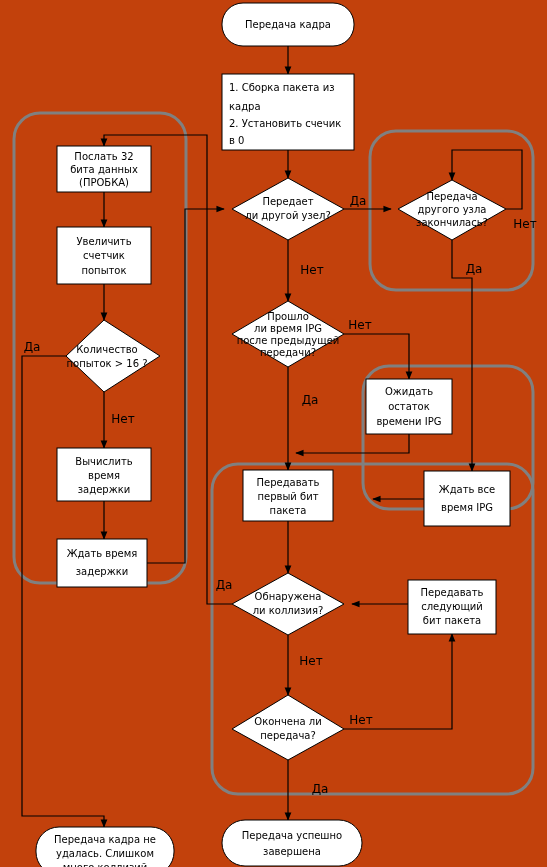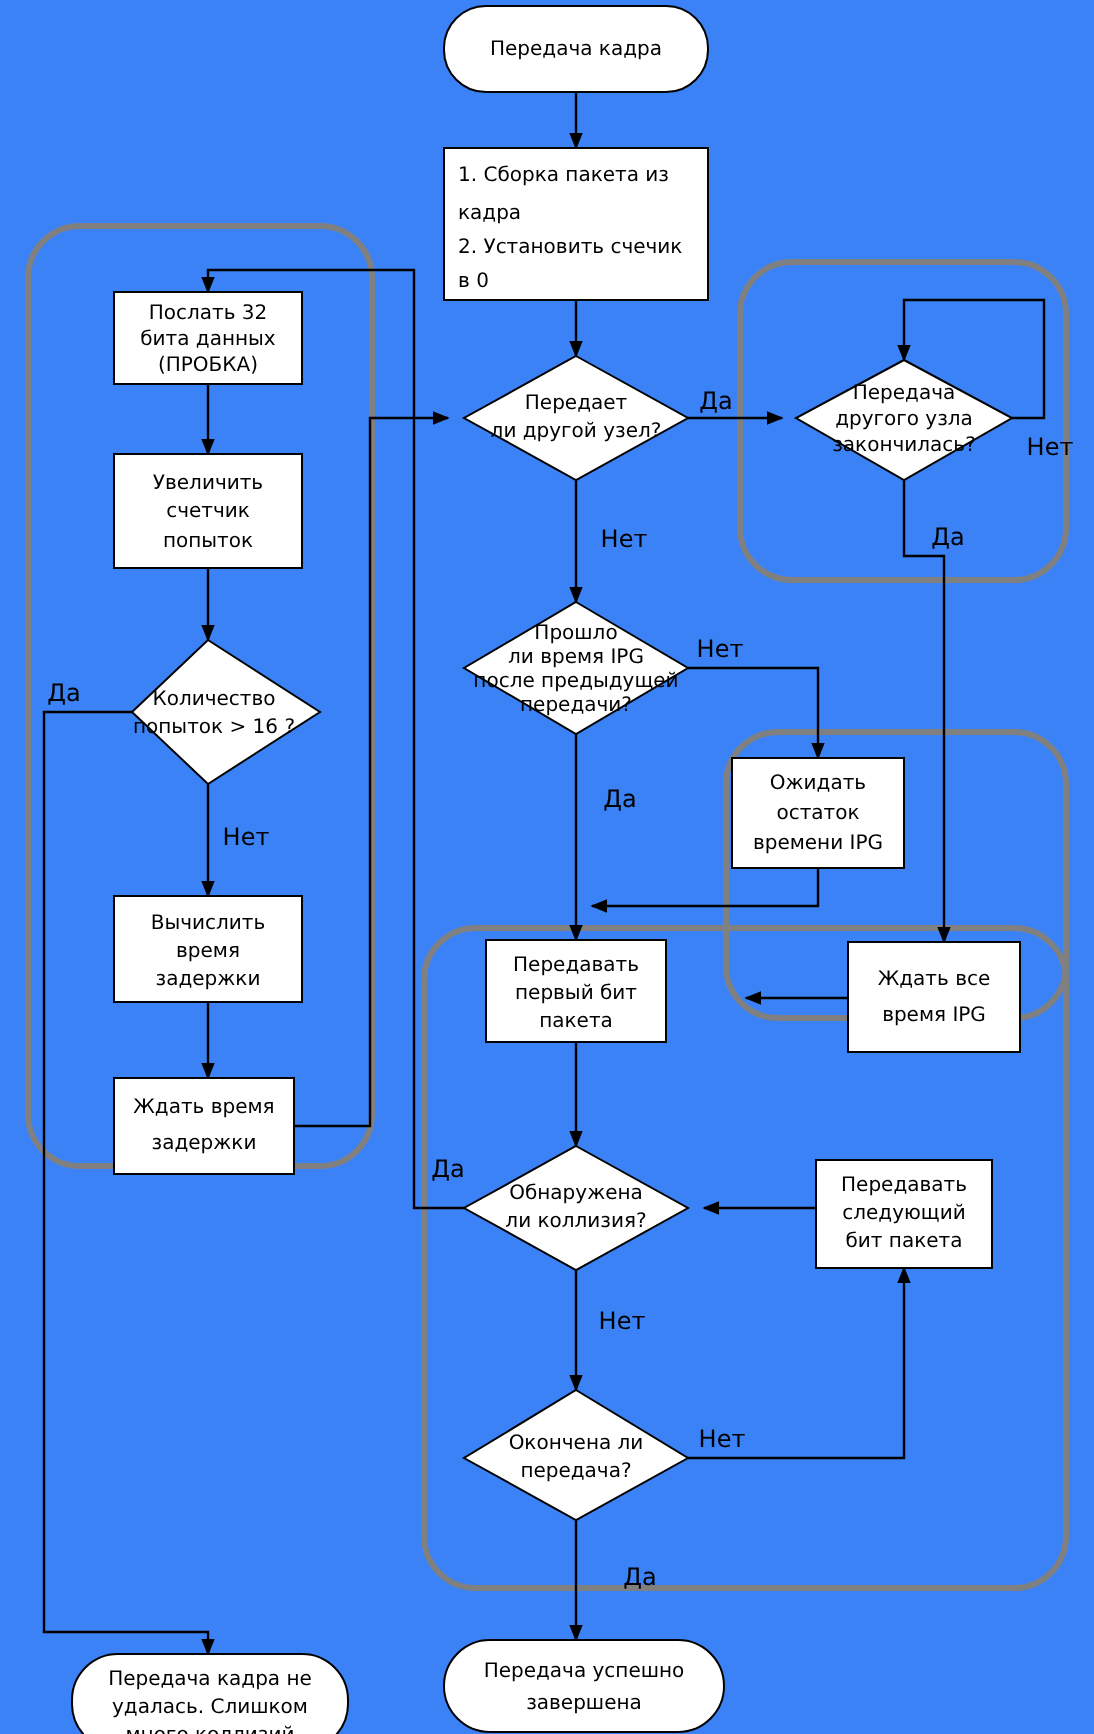--- a/index.html
+++ b/index.html
@@ -7,21 +7,21 @@
     padding: 0;
     background: #ffffff;
   }
   body {
     font-family: "DejaVu Sans", "Liberation Sans", sans-serif;
   }
   #chart-root {
     position: relative;
     width: 547px;
     height: 867px;
-    background: #3b82f6;
+    background: #c2410c;
     overflow: hidden;
   }
   svg#flow {
     display: block;
     width: 547px;
     height: 867px;
   }
   .shape-stroke { stroke: #000000; stroke-width: 1; fill: #ffffff; }
   .group-box {
     fill: none;

